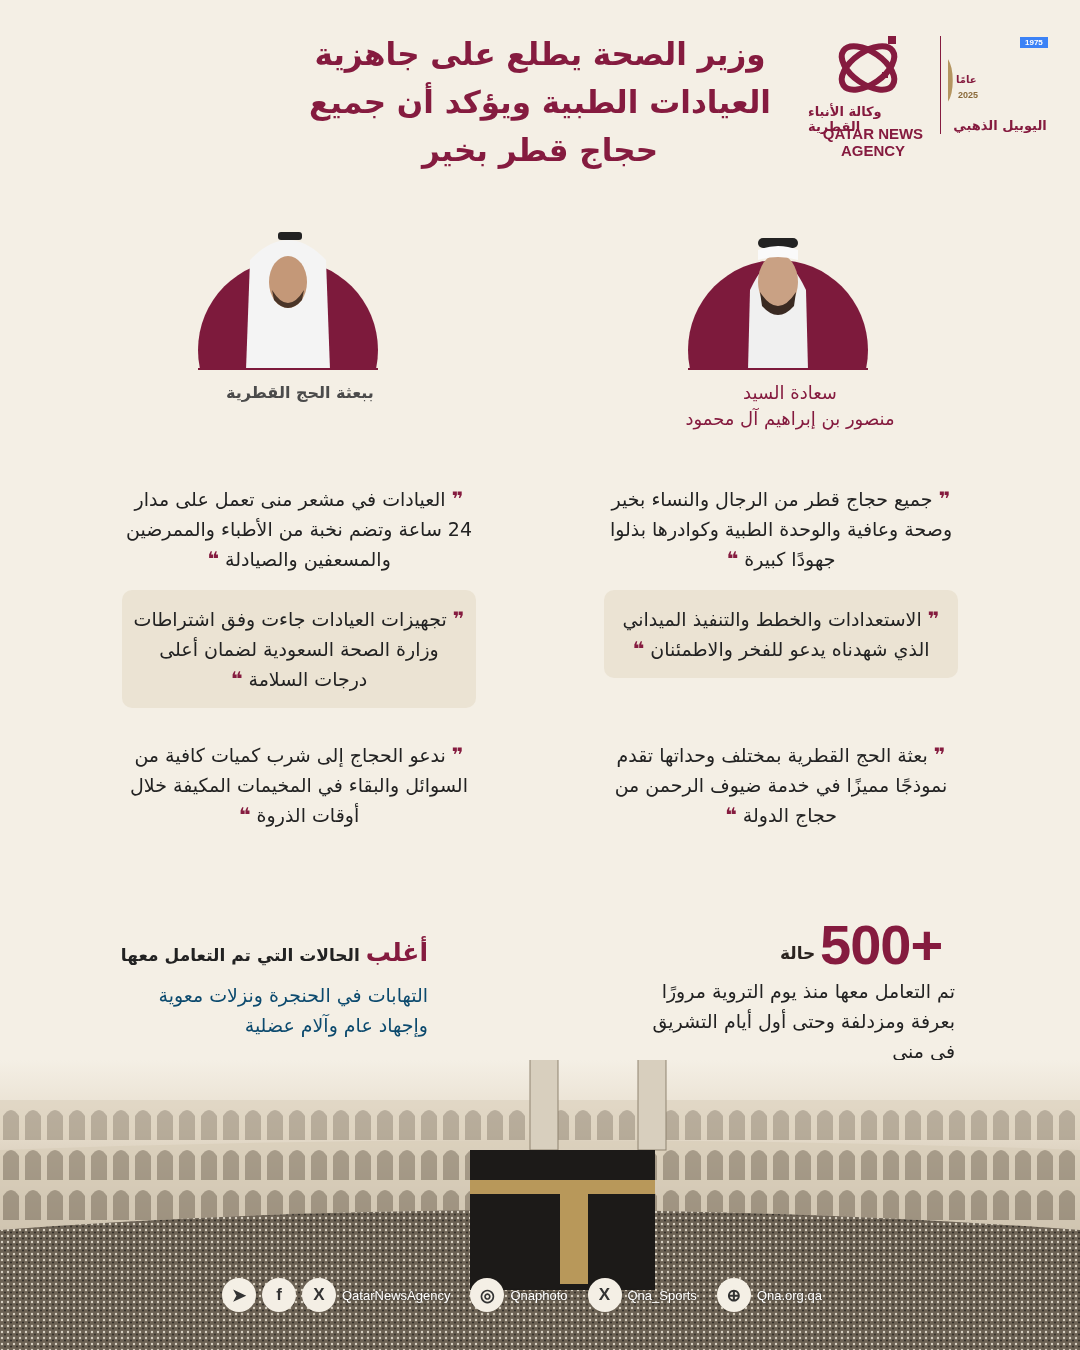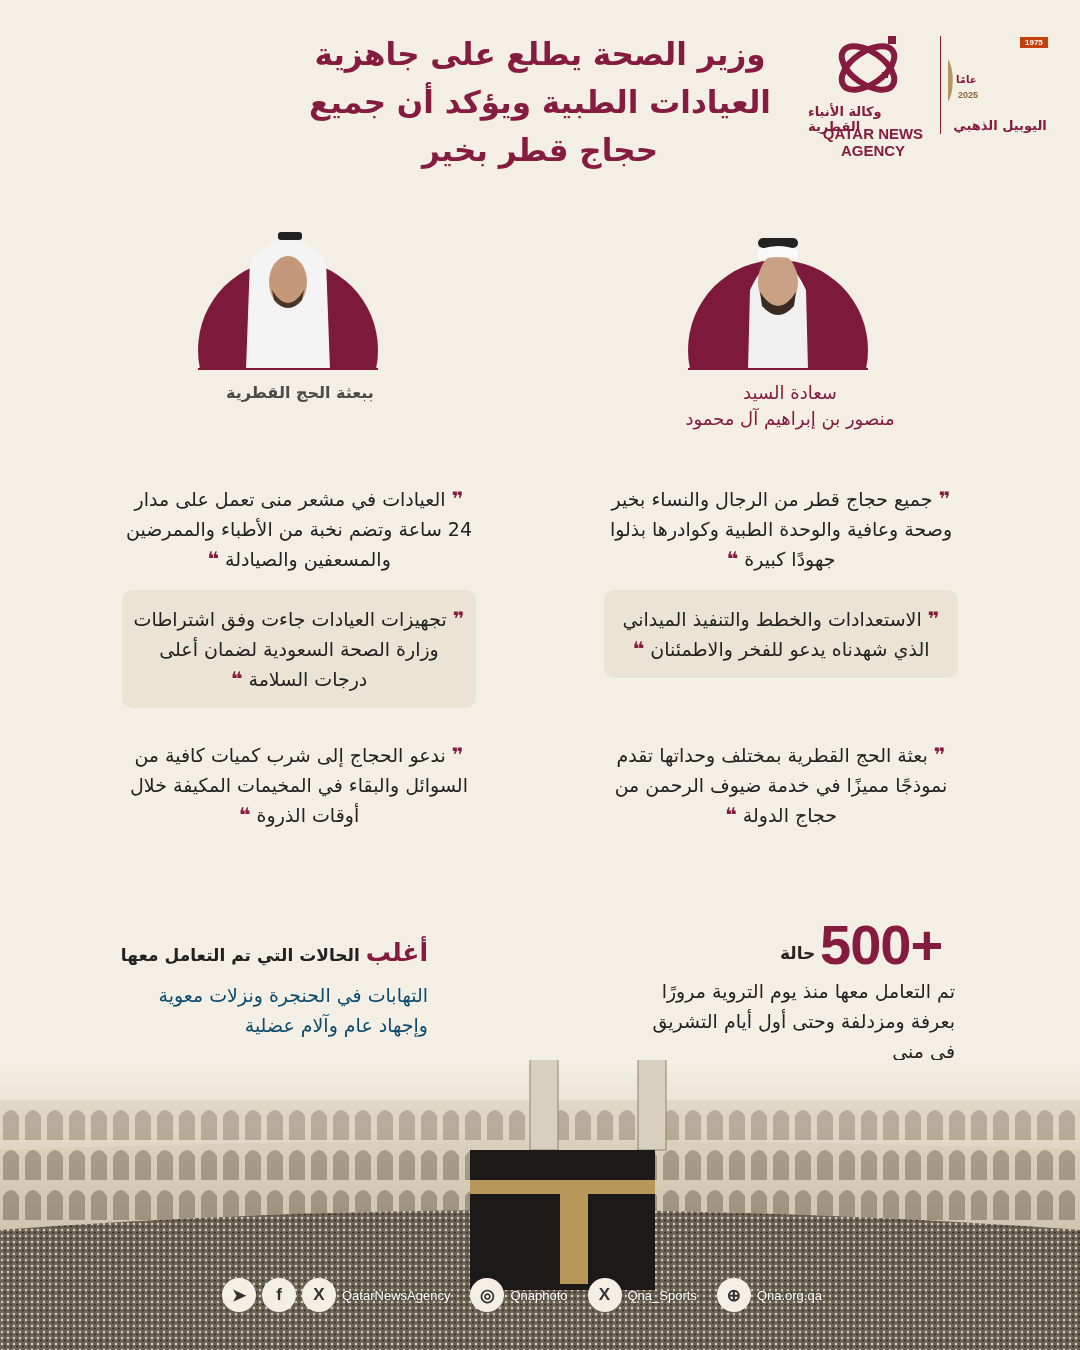--- a/index.html
+++ b/index.html
@@ -16,21 +16,21 @@
     position: absolute; left: 260px; top: 30px; width: 560px;
     text-align: center; color: #851b3f; font-weight: bold;
     font-size: 31px; line-height: 48px;
   }
   .logo-wrap { position: absolute; left: 808px; top: 30px; width: 250px; height: 110px; }
   .qna-logo { position: absolute; left: 0; top: 0; width: 130px; height: 110px; text-align: center; }
   .qna-ar { position: absolute; left: 0; top: 74px; width: 130px; font-size: 13px; font-weight: bold; color: #851b3f; text-align: left; }
   .qna-en { position: absolute; left: 0; top: 95px; width: 130px; font-size: 15px; font-weight: bold; color: #851b3f; text-align: center; font-family: "Liberation Sans", sans-serif; }
   .logo-divider { position: absolute; left: 132px; top: 6px; width: 1px; height: 98px; background: #851b3f; }
   .gold-logo { position: absolute; left: 140px; top: 0; width: 110px; height: 110px; }
-  .gold-year-top { position: absolute; left: 212px; top: 7px; background: #c2410c; color: #fff; font-size: 8px; padding: 1px 5px; font-family: "Liberation Sans", sans-serif; font-weight: bold; }
+  .gold-year-top { position: absolute; left: 212px; top: 7px; background: #3b82f6; color: #fff; font-size: 8px; padding: 1px 5px; font-family: "Liberation Sans", sans-serif; font-weight: bold; }
   .gold-ar { position: absolute; left: 142px; top: 88px; width: 100px; text-align: center; color: #851b3f; font-size: 13px; font-weight: bold; }
   .gold-small { position: absolute; left: 148px; top: 44px; color: #851b3f; font-size: 10px; font-weight: bold; }
   .gold-2025 { position: absolute; left: 150px; top: 60px; color: #8a6a3a; font-size: 9px; font-weight: bold; font-family: "Liberation Sans", sans-serif; }
 
   
   .portrait { position: absolute; width: 180px; height: 150px; overflow: hidden; }
   .portrait .circle { position: absolute; left: 0; top: 20px; width: 180px; height: 180px; border-radius: 50%; background: #7d1a3c; }
   .portrait .baseline { position: absolute; left: 0; bottom: 0; width: 180px; height: 2px; background: #7d1a3c; }
   .person { position: absolute; left: 40px; top: 0; width: 100px; height: 150px; }
 

